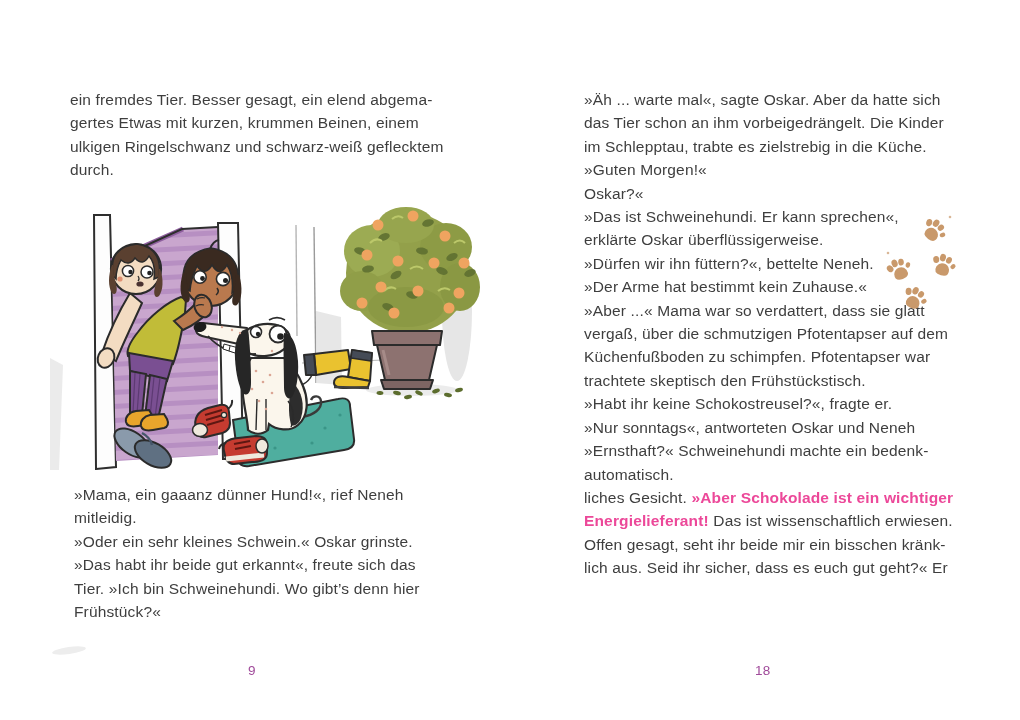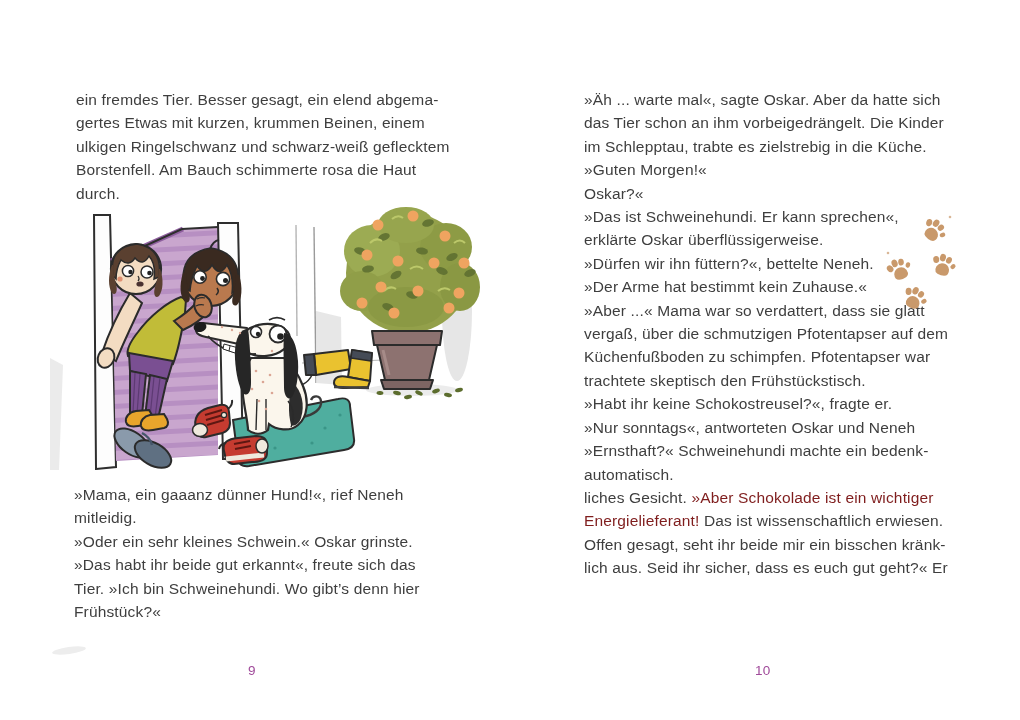--- a/index.html
+++ b/index.html
@@ -4,23 +4,23 @@
 <style>
   html,body{margin:0;padding:0;}
   body{
     width:1020px;height:720px;position:relative;background:#ffffff;
     font-family:"Liberation Sans",sans-serif;overflow:hidden;
   }
   .line{
     white-space:pre;font-size:15.5px;line-height:23.4px;color:#3e3e3e;
     letter-spacing:0.15px;
   }
-  .hl{color:#7f1d1d;font-weight:400;}
+  .hl{color:#ec4899;font-weight:700;}
   .col{position:absolute;}
-  #left-col-top{left:76px;top:88px;}
+  #left-col-top{left:70px;top:88px;}
   #left-col-bottom{left:74px;top:483px;}
   #right-col{left:584px;top:88px;}
   .pagenum{
     position:absolute;top:663px;font-size:13.5px;color:#a04a9a;
     letter-spacing:0.3px;
   }
   #pagenum-left{left:248px;}
   #pagenum-right{left:755px;}
   #illustration-box{position:absolute;left:50px;top:203px;width:440px;height:267px;}
   #pawprints-box{position:absolute;left:880px;top:205px;width:115px;height:115px;}
@@ -30,21 +30,20 @@
   }
 </style>
 </head>
 <body>
 
 <div>
   <div id="left-col-top" class="col">
     <div class="line">ein fremdes Tier. Besser gesagt, ein elend abgema-</div>
     <div class="line">gertes Etwas mit kurzen, krummen Beinen, einem</div>
     <div class="line">ulkigen Ringelschwanz und schwarz-weiß geflecktem</div>
-    <div class="line">Borstenfell. Am Bauch schimmerte rosa die Haut</div>
     <div class="line">durch.</div>
   </div>
 
   <div id="illustration-box">
     <svg width="440" height="267" viewBox="0 0 440 267">
       <defs>
         <pattern id="lilacStripes" width="12" height="14" patternUnits="userSpaceOnUse" patternTransform="rotate(-3)">
           <rect width="12" height="14" fill="#c9a6ce"></rect>
           <rect y="8" width="12" height="5" fill="#b78fc2"></rect>
         </pattern>
@@ -314,14 +313,14 @@
       </defs>
       <use href="#paw" transform="translate(53,27) rotate(35)"></use>
       <use href="#paw" transform="translate(20,66) rotate(-20)"></use>
       <use href="#paw" transform="translate(63,62) rotate(15)"></use>
       <use href="#paw" transform="translate(34,95) rotate(25)"></use>
       <circle cx="70" cy="12" r="1.3" fill="#c9996b" opacity="0.7"></circle>
       <circle cx="8" cy="48" r="1.3" fill="#c9996b" opacity="0.7"></circle>
     </svg>
   </div>
 
-  <div id="pagenum-right" class="pagenum">10</div>
+  <div id="pagenum-right" class="pagenum">18</div>
 </div>
 
 </body></html>

